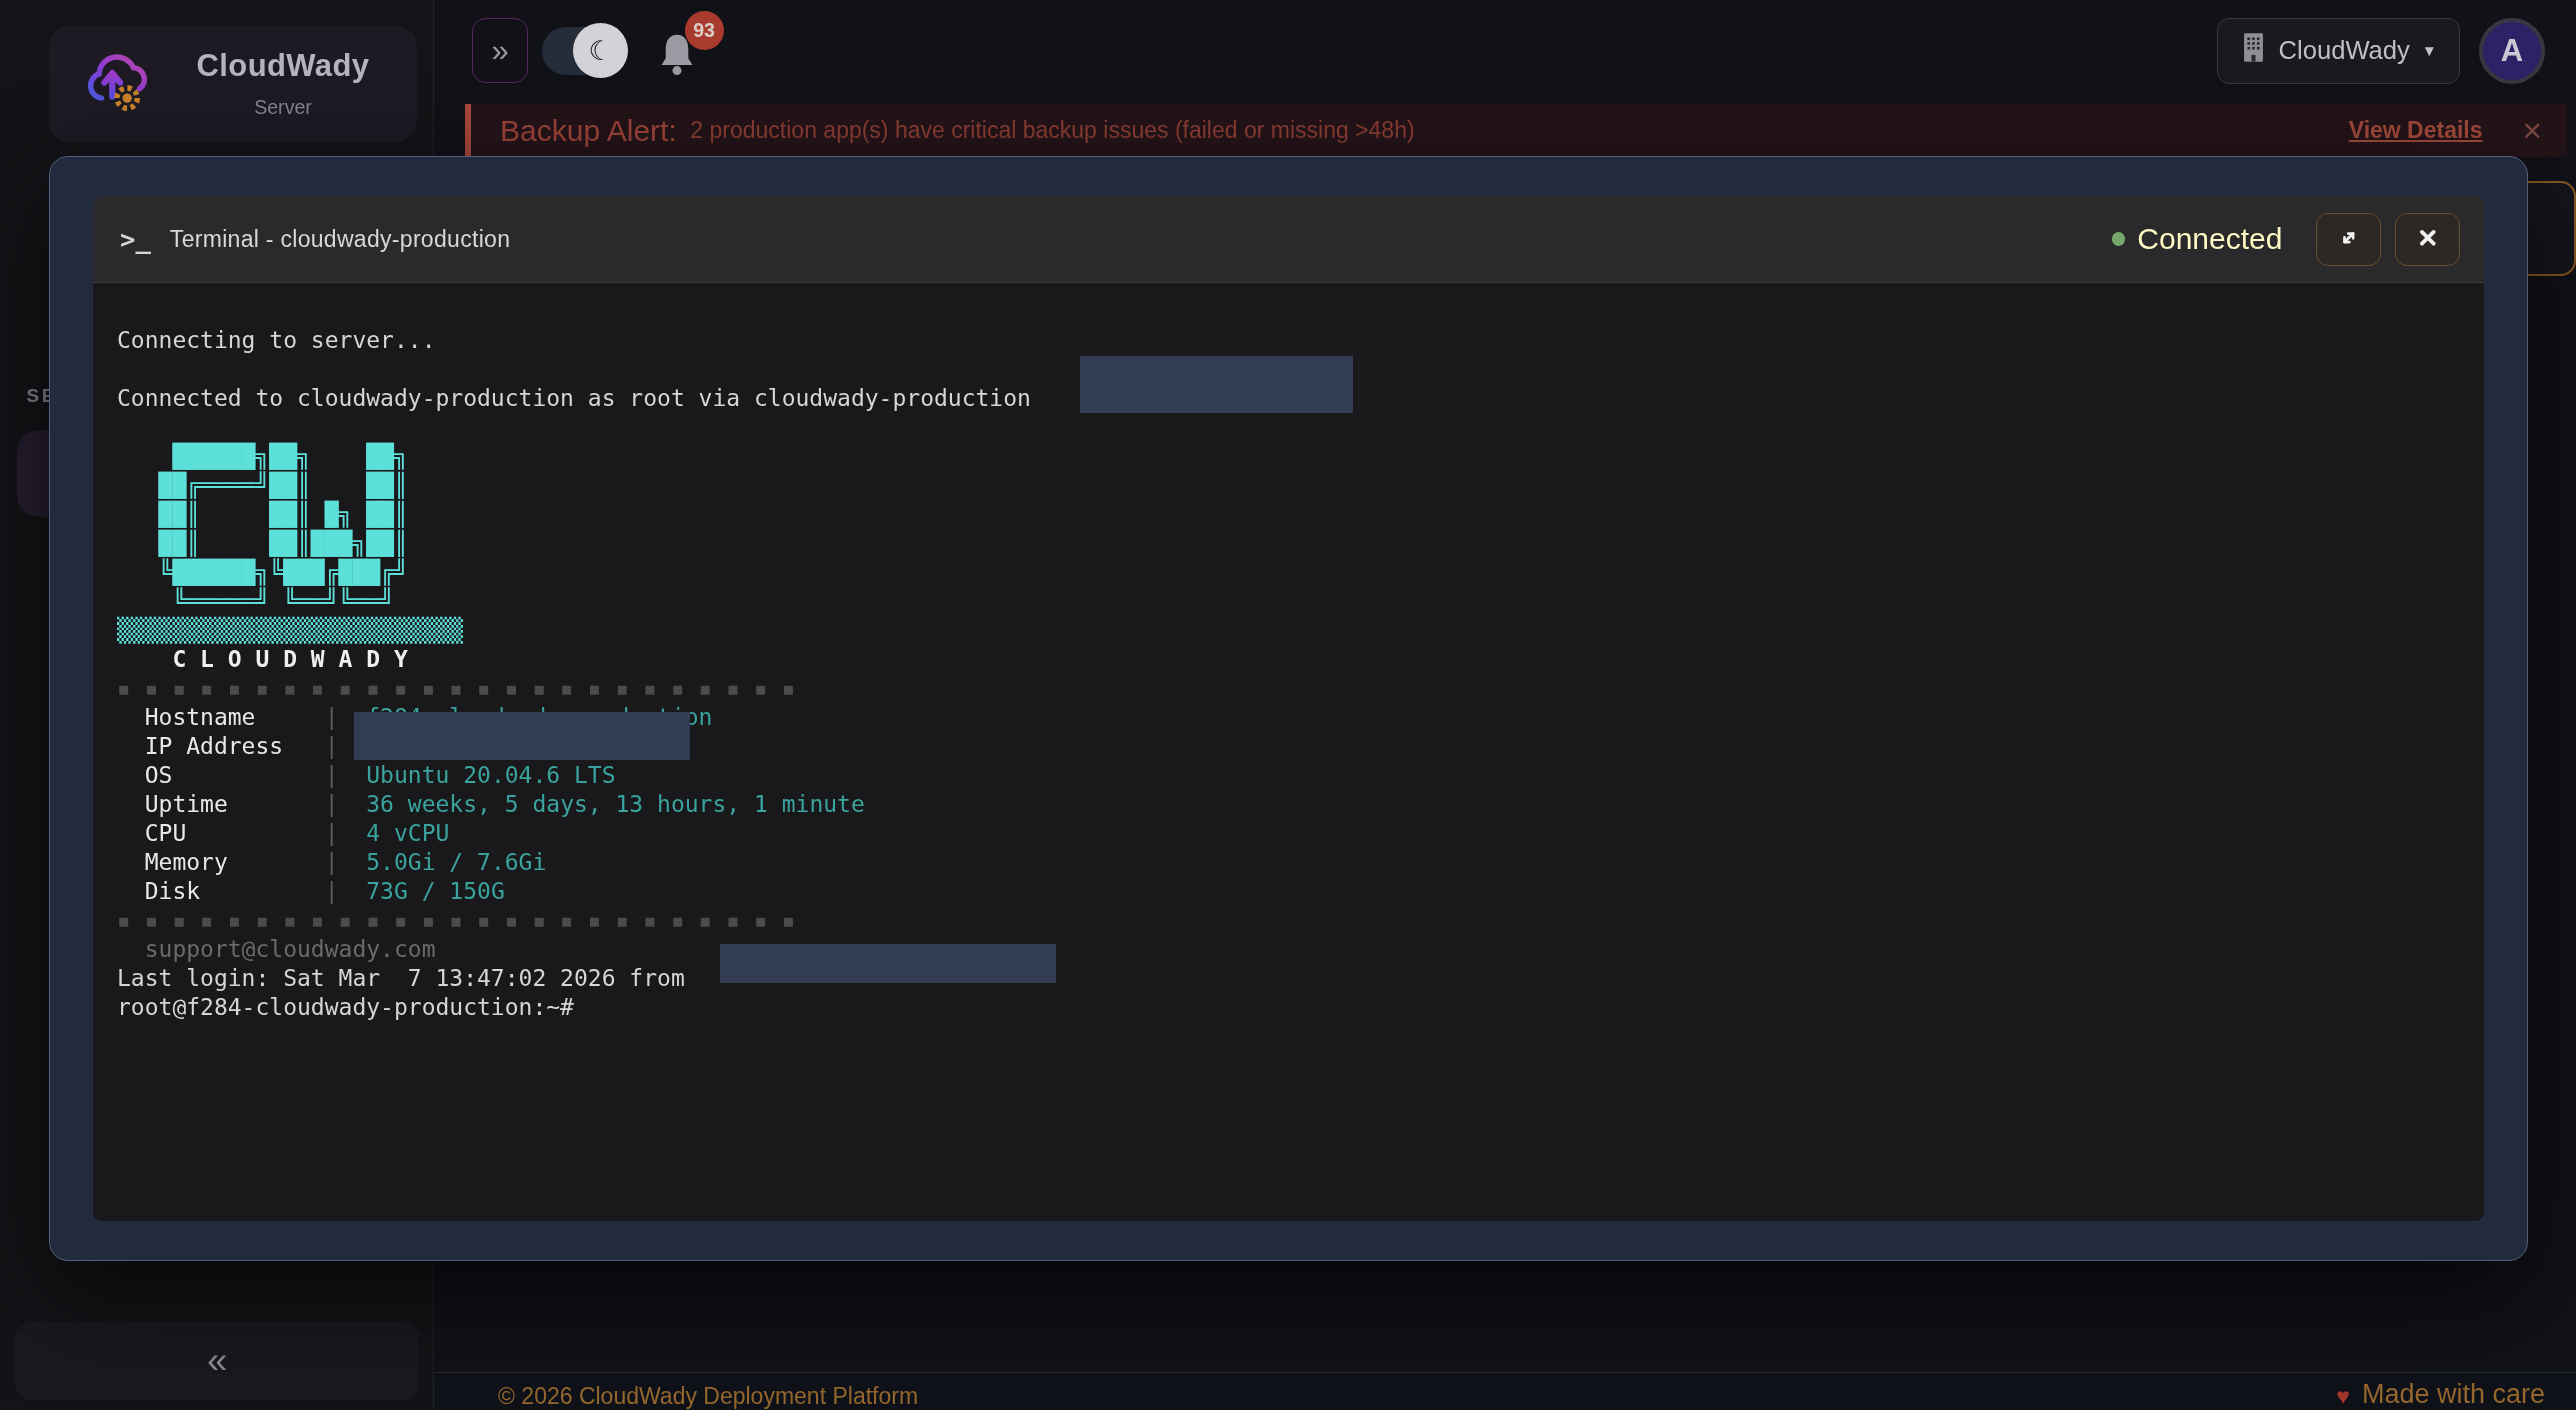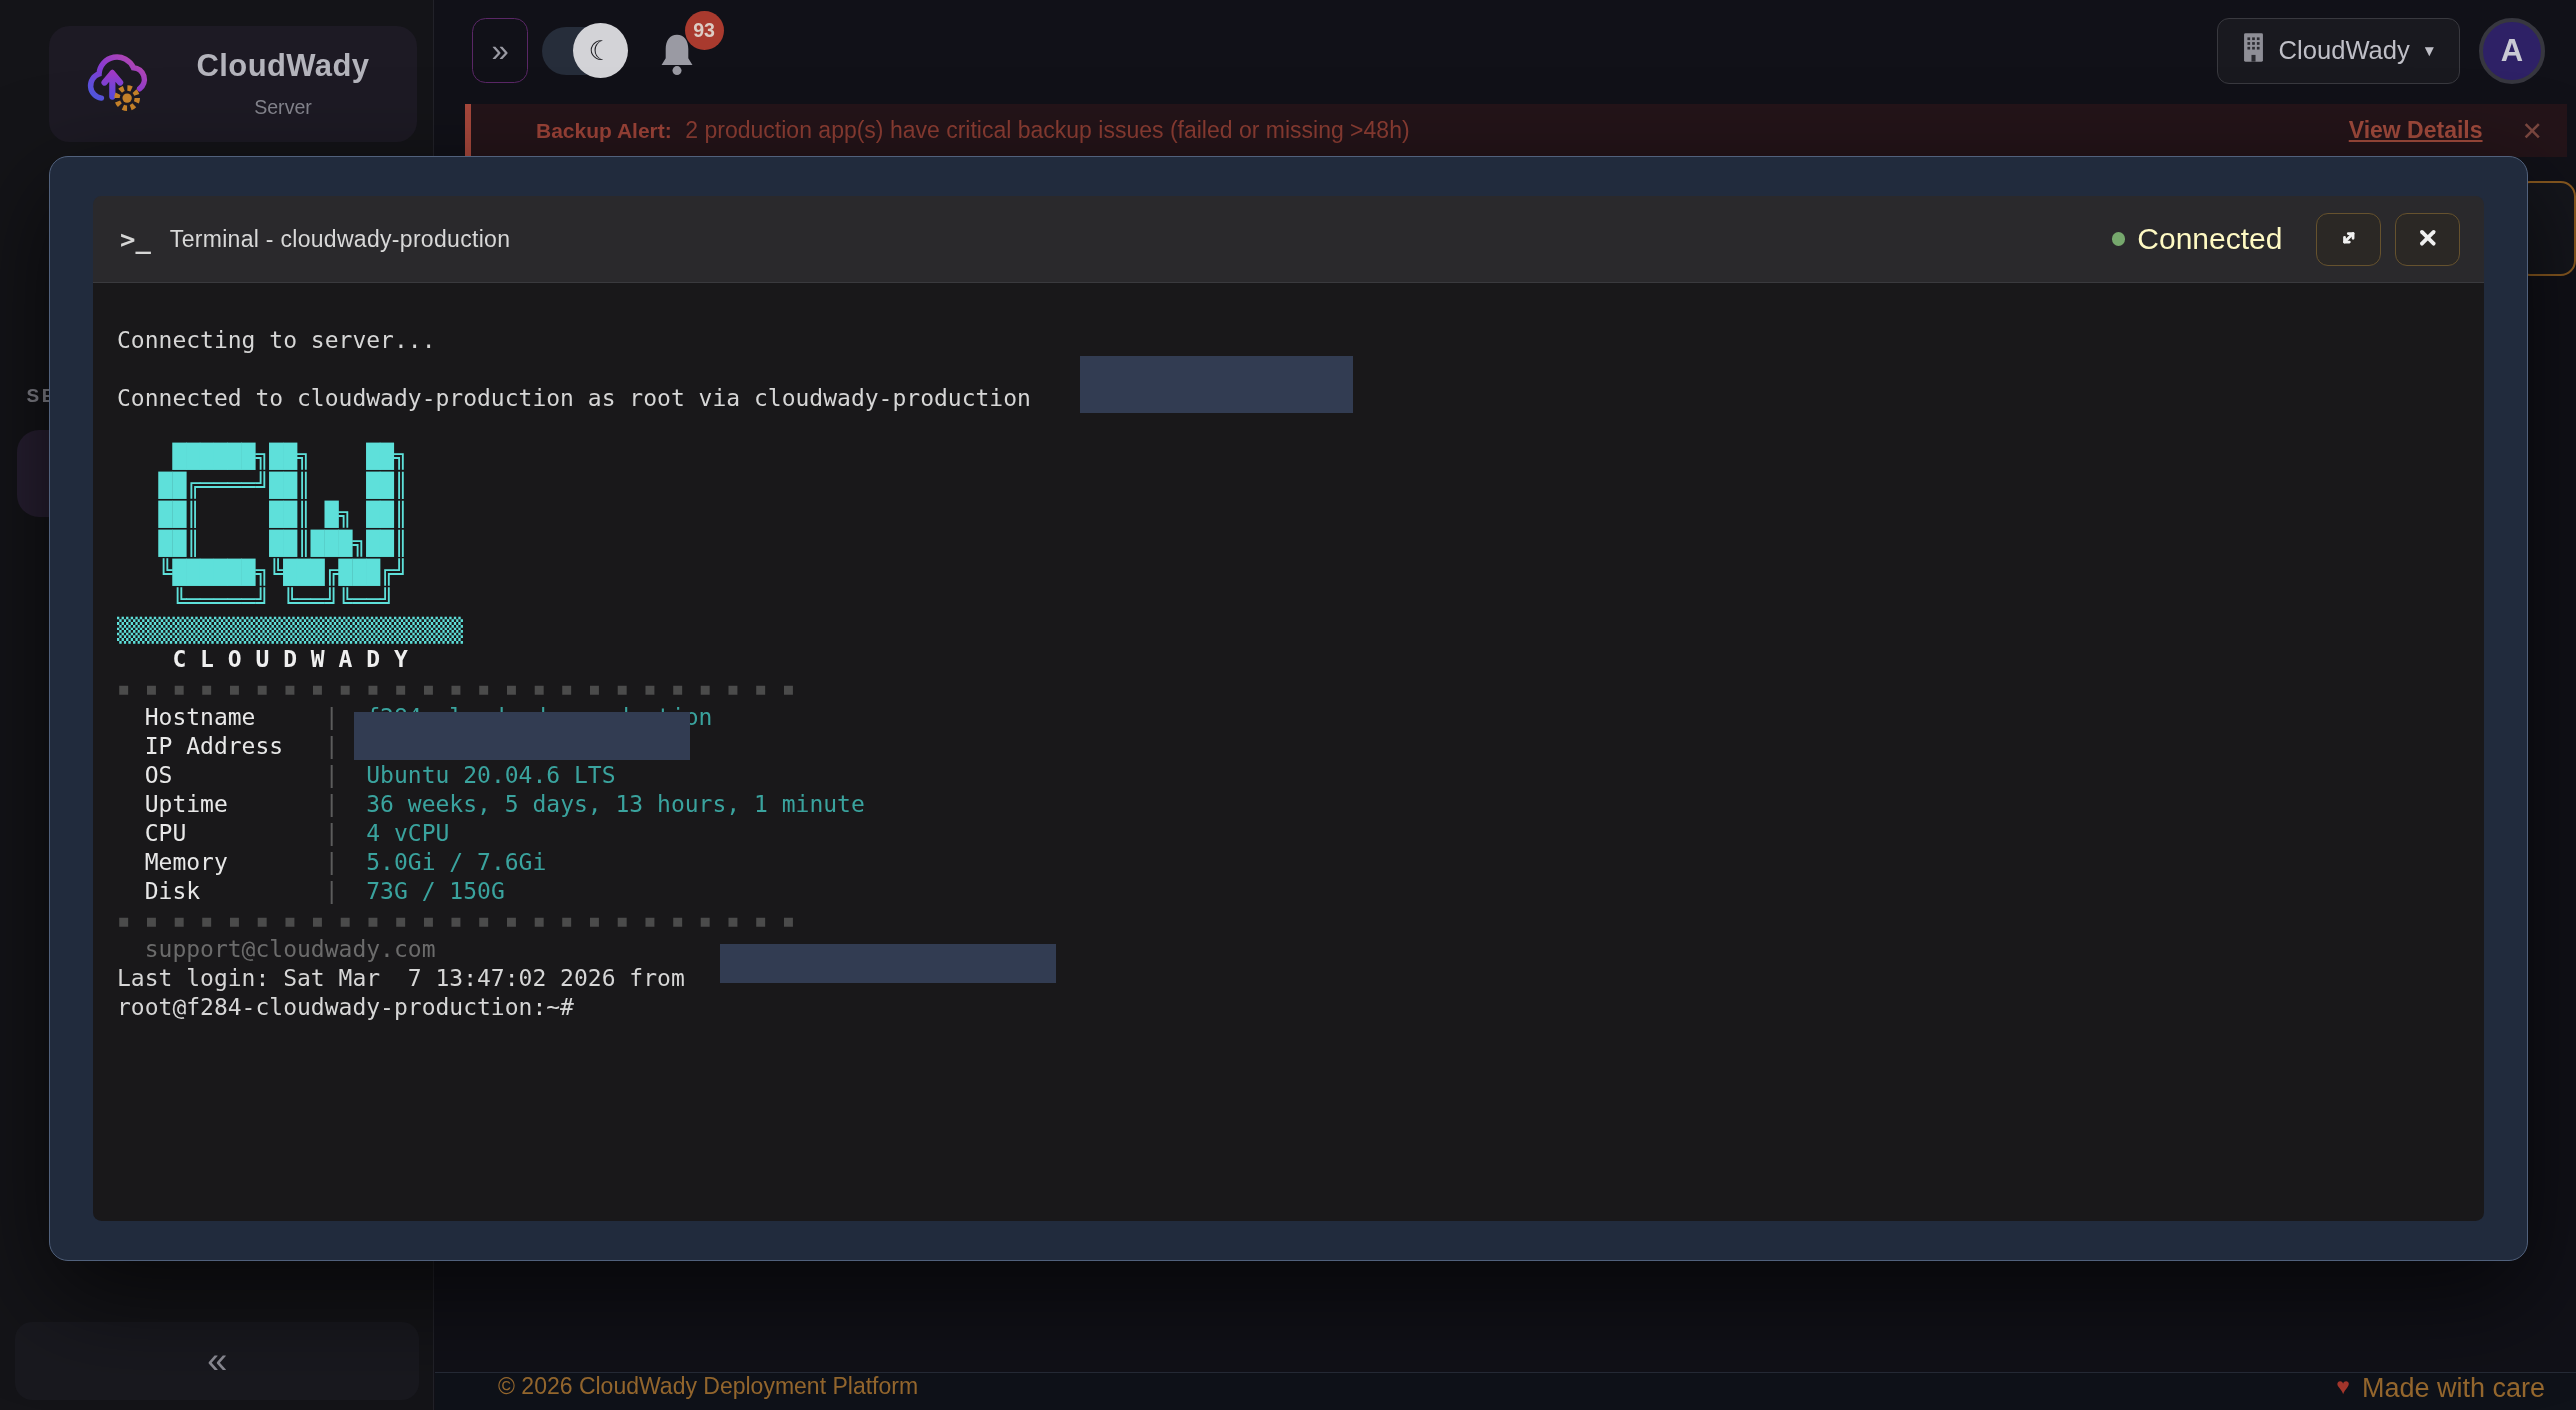--- a/index.html
+++ b/index.html
@@ -25,31 +25,31 @@
   .toggle-knob { position:absolute; right:-3.4px; top:-3.4px; width:55px; height:55px; border-radius:50%; background:#d3d3d7; display:flex; align-items:center; justify-content:center; font-size:27px; color:#1b1b20; }
   .bell-wrap { margin-left:29px; position:relative; width:48px; height:65px; display:flex; align-items:flex-end; cursor:pointer; }
   .badge { position:absolute; right:-22px; top:-6.8px; min-width:39px; height:39px; border-radius:19.6px; background:#a93a2e; color:#dcccc4; font-size:19.6px; font-weight:bold; display:flex; align-items:center; justify-content:center; padding:0 6.8px; }
   .top-spacer { flex:1; }
   .org-btn { display:flex; align-items:center; gap:12px; height:66px; padding:0 22px; background:#19191f; border:1.7px solid #39393f; border-radius:12px; color:#bfbfc7; font-size:25.6px; cursor:pointer; }
   .org-caret { font-size:15.3px; color:#bfbfc7; }
   .avatar { margin-left:19px; width:66px; height:66px; border-radius:50%; background:#2e2166; border:4.3px solid #37373f; color:#c9c9d4; font-size:31px; font-weight:bold; display:flex; align-items:center; justify-content:center; cursor:pointer; }
 
   
   .banner { position:absolute; left:465px; top:104px; width:2102px; height:53px; background:#241419; border-left:6px solid #a8483c; display:flex; align-items:center; padding:0 24px 0 29px; }
-  .banner-label { color:#9c4338; font-weight:bold; font-size:21px;margin-left:36px; }
+  .banner-label { color:#9c4338; font-weight:normal; font-size:30px; }
   .banner-msg { color:#8c3d33; font-size:23px; margin-left:13.6px; }
   .banner-spacer { flex:1; }
   .banner-link { color:#a04a3c; font-size:23px; font-weight:bold; text-decoration:underline; cursor:pointer; }
   .banner-close { background:none; border:none; color:#7c4840; font-size:25.6px; margin-left:39px; cursor:pointer; }
 
   
   .amber-sliver { position:absolute; left:2515px; top:181px; width:61px; height:95px; border:2.6px solid #8a5a20; border-radius:15.3px; background:#15161c; }
 
   
-  .footer { position:absolute; left:435px; top:1372px; width:2141px; height:38px; background:#0f1219; border-top:1.7px solid #262b36; display:flex; align-items:flex-start; padding:0 31px 0 63px; }
+  .footer { position:absolute; left:435px; top:1372px; width:2141px; height:38px; background:#0f1219; border-top:1.7px solid #262b36; display:flex; align-items:flex-end; padding:0 31px 0 63px; }
   .footer-copy { color:#96682e; font-size:23px; }
   .footer-spacer { flex:1; }
   .footer-heart { color:#a5372c; font-size:23px; margin-right:12px; }
   .footer-made { color:#96682e; font-size:27px; }
 
   
   .modal { position:absolute; left:49px; top:156px; width:2479px; height:1105px; background:#212b3d; border:1.7px solid #51617c; border-radius:19px; box-shadow:0 34px 102px rgba(0,0,0,0.65); z-index:10; }
   .term-box { position:absolute; left:43px; top:39px; right:43px; bottom:39px; border-radius:8.5px; overflow:hidden; display:flex; flex-direction:column; }
   .term-header { height:87px; background:#2a292c; border-bottom:1.7px solid #3a3a3e; display:flex; align-items:center; padding:0 24px 0 27px; flex-shrink:0; }
   .prompt-icon { font-family:"DejaVu Sans Mono", monospace; font-size:25.6px; font-weight:bold; color:#d6d6d6; margin-right:19px; }

